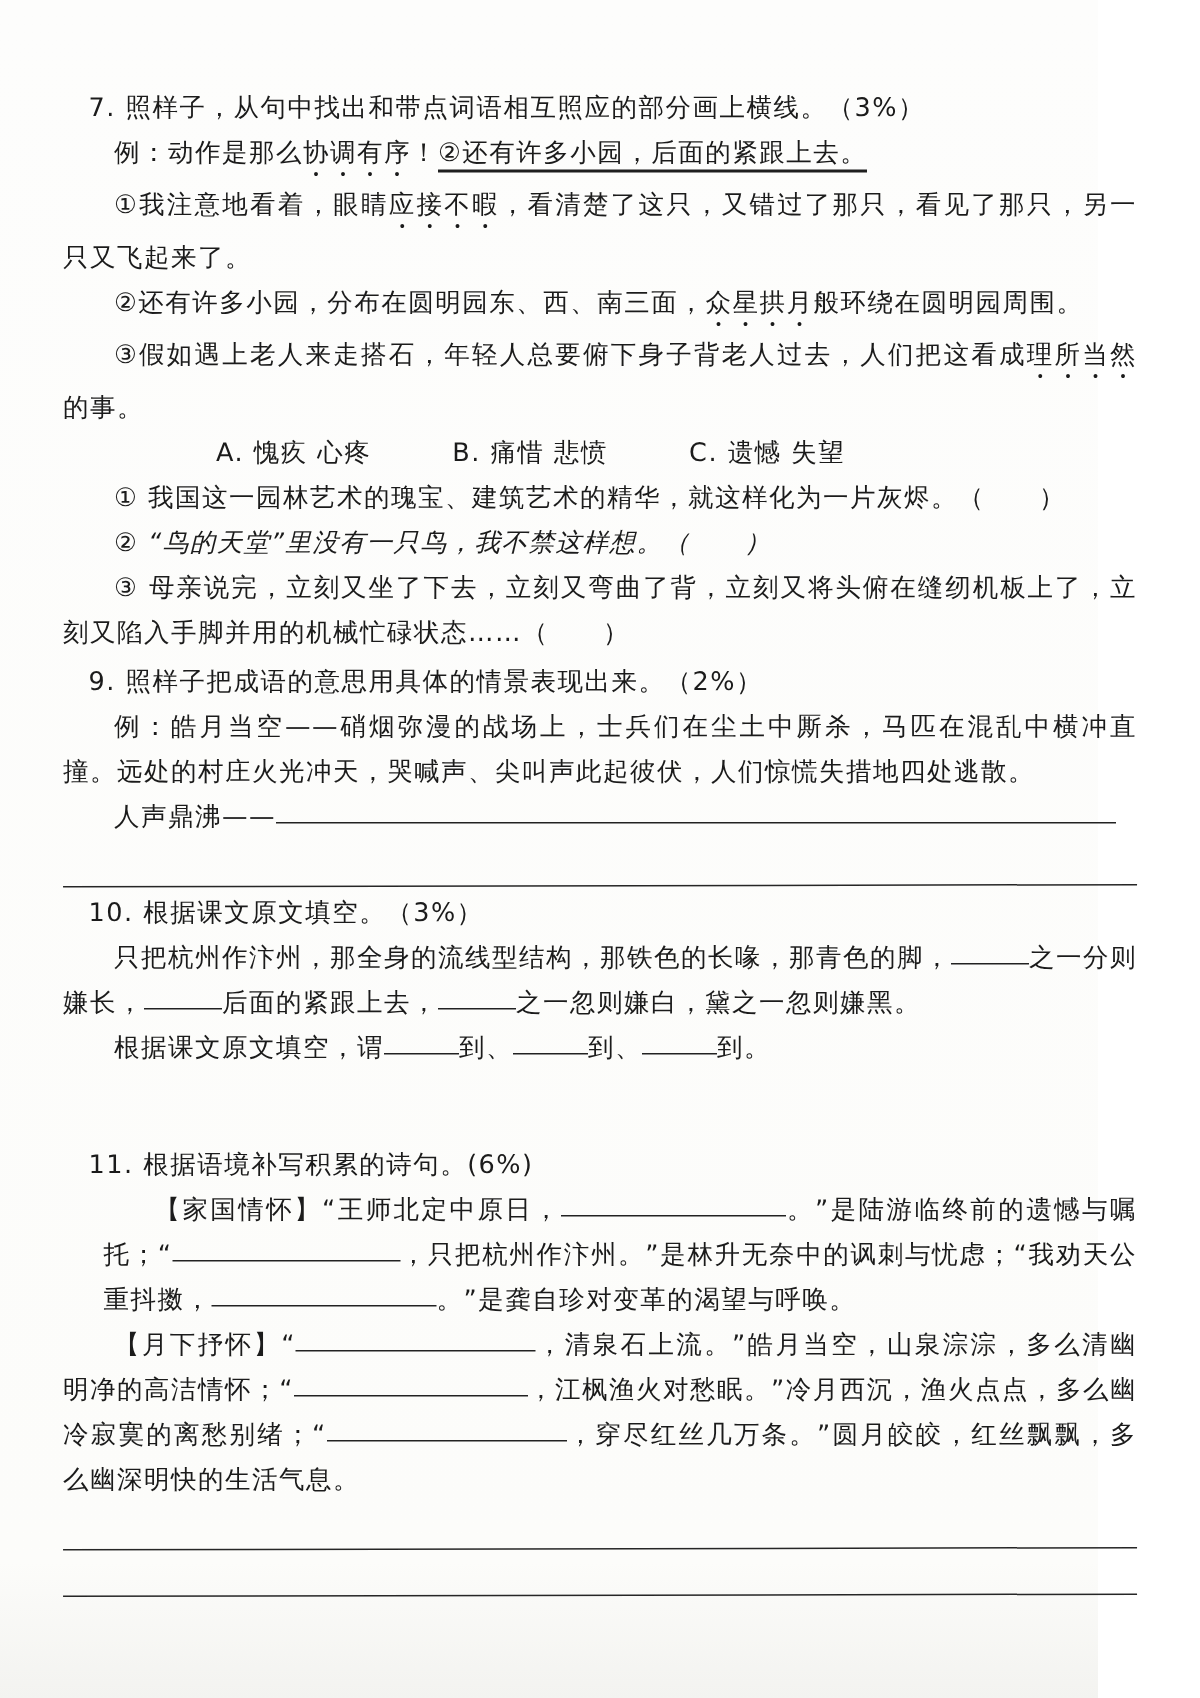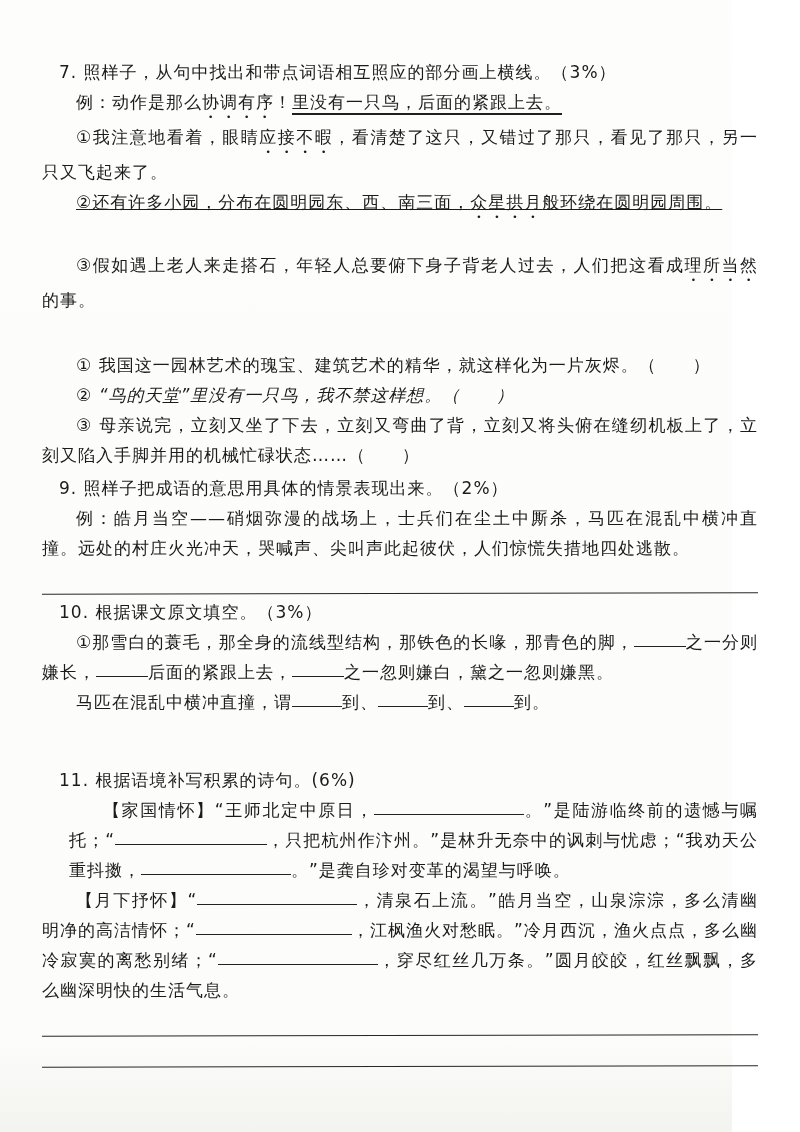--- a/index.html
+++ b/index.html
@@ -48,33 +48,35 @@
     border-bottom: 1.6px solid #262626;
     transform: rotate(-0.12deg);
   }
 </style>
 </head>
 <body>
 
 <div class="page">
   <div class="exam-body">
       <p class="line q-stem" style="text-indent: 1em;"><span class="seg">7. 照样子，从句中找出和带点词语相互照应的部分画上横线。（3%）</span></p>
-      <p class="line" style="text-indent: 2em;"><span class="seg">例：动作是那么</span><span class="seg em-dots">协调有序</span><span class="seg">！</span><span class="seg underlined">里没有一只鸟，后面的紧跟上去。</span></p>
+      <p class="line" style="text-indent: 2em;"><span class="seg">例：动作是那么</span><span class="seg em-dots">协调有序</span><span class="seg">！</span><span class="seg underlined">②还有许多小园，后面的紧跟上去。</span></p>
       <p class="line" style="text-indent: 2em;"><span class="seg">①我注意地看着，眼睛</span><span class="seg em-dots">应接不暇</span><span class="seg">，看清楚了这只，又错过了那只，看见了那只，另一只又飞起来了。</span></p>
-      <p class="line" style="text-indent: 2em; text-decoration: underline;"><span class="seg">②还有许多小园，分布在圆明园东、西、南三面，</span><span class="seg em-dots">众星拱月</span><span class="seg">般环绕在圆明园周围。</span></p>
-      <p class="line" style="text-indent: 2em; margin-top: 28px;"><span class="seg">③假如遇上老人来走搭石，年轻人总要俯下身子背老人过去，人们把这看成</span><span class="seg em-dots">理所当然</span><span class="seg">的事。</span></p>
-      <p class="line" style="text-indent: 2em; margin-top: 35px;"><span class="seg">① 我国这一园林艺术的瑰宝、建筑艺术的精华，就这样化为一片灰烬。（　　）</span></p>
+      <p class="line" style="text-indent: 2em;"><span class="seg">②还有许多小园，分布在圆明园东、西、南三面，</span><span class="seg em-dots">众星拱月</span><span class="seg">般环绕在圆明园周围。</span></p>
+      <p class="line" style="text-indent: 2em;"><span class="seg">③假如遇上老人来走搭石，年轻人总要俯下身子背老人过去，人们把这看成</span><span class="seg em-dots">理所当然</span><span class="seg">的事。</span></p>
+      <p class="line" style="text-indent: 6em;"><span class="seg">A. 愧疚 心疼　　　B. 痛惜 悲愤　　　C. 遗憾 失望</span></p>
+      <p class="line" style="text-indent: 2em;"><span class="seg">① 我国这一园林艺术的瑰宝、建筑艺术的精华，就这样化为一片灰烬。（　　）</span></p>
       <p class="line" style="text-indent: 2em; font-style: italic;"><span class="seg">② “鸟的天堂”里没有一只鸟，我不禁这样想。（　　）</span></p>
       <p class="line" style="text-indent: 2em;"><span class="seg">③ 母亲说完，立刻又坐了下去，立刻又弯曲了背，立刻又将头俯在缝纫机板上了，立刻又陷入手脚并用的机械忙碌状态……（　　）</span></p>
       <p class="line q-stem" style="text-indent: 1em;"><span class="seg">9. 照样子把成语的意思用具体的情景表现出来。（2%）</span></p>
       <p class="line" style="text-indent: 2em;"><span class="seg">例：皓月当空——硝烟弥漫的战场上，士兵们在尘土中厮杀，马匹在混乱中横冲直撞。远处的村庄火光冲天，哭喊声、尖叫声此起彼伏，人们惊慌失措地四处逃散。</span></p>
+      <p class="line" style="text-indent: 2em;"><span class="seg">人声鼎沸——</span><span class="blank" style="width: 560px;"></span></p>
       <div class="answer-line"></div>
       <p class="line q-stem" style="text-indent: 1em;"><span class="seg">10. 根据课文原文填空。（3%）</span></p>
-      <p class="line" style="text-indent: 2em;"><span class="seg">①那雪白的蓑毛，那全身的流线型结构，那铁色的长喙，那青色的脚，</span><span class="blank" style="width: 52px;"></span><span class="seg">之一分则嫌长，</span><span class="blank" style="width: 52px;"></span><span class="seg">后面的紧跟上去，</span><span class="blank" style="width: 52px;"></span><span class="seg">之一忽则嫌白，黛之一忽则嫌黑。</span></p>
-      <p class="line" style="text-indent: 2em;"><span class="seg">马匹在混乱中横冲直撞，谓</span><span class="blank" style="width: 50px;"></span><span class="seg">到、</span><span class="blank" style="width: 50px;"></span><span class="seg">到、</span><span class="blank" style="width: 50px;"></span><span class="seg">到。</span></p>
+      <p class="line" style="text-indent: 2em;"><span class="seg">只把杭州作汴州，那全身的流线型结构，那铁色的长喙，那青色的脚，</span><span class="blank" style="width: 52px;"></span><span class="seg">之一分则嫌长，</span><span class="blank" style="width: 52px;"></span><span class="seg">后面的紧跟上去，</span><span class="blank" style="width: 52px;"></span><span class="seg">之一忽则嫌白，黛之一忽则嫌黑。</span></p>
+      <p class="line" style="text-indent: 2em;"><span class="seg">根据课文原文填空，谓</span><span class="blank" style="width: 50px;"></span><span class="seg">到、</span><span class="blank" style="width: 50px;"></span><span class="seg">到、</span><span class="blank" style="width: 50px;"></span><span class="seg">到。</span></p>
       <p class="line q-stem" style="text-indent: 1em; margin-top: 48px;"><span class="seg">11. 根据语境补写积累的诗句。(6%)</span></p>
       <p class="line" style="text-indent: 2em; margin-left: 27px;"><span class="seg">【家国情怀】“王师北定中原日，</span><span class="blank" style="width: 150px;"></span><span class="seg">。”是陆游临终前的遗憾与嘱托；“</span><span class="blank" style="width: 152px;"></span><span class="seg">，只把杭州作汴州。”是林升无奈中的讽刺与忧虑；“我劝天公重抖擞，</span><span class="blank" style="width: 150px;"></span><span class="seg">。”是龚自珍对变革的渴望与呼唤。</span></p>
       <p class="line" style="text-indent: 2em;"><span class="seg">【月下抒怀】“</span><span class="blank" style="width: 160px;"></span><span class="seg">，清泉石上流。”皓月当空，山泉淙淙，多么清幽明净的高洁情怀；“</span><span class="blank" style="width: 156px;"></span><span class="seg">，江枫渔火对愁眠。”冷月西沉，渔火点点，多么幽冷寂寞的离愁别绪；“</span><span class="blank" style="width: 160px;"></span><span class="seg">，穿尽红丝几万条。”圆月皎皎，红丝飘飘，多么幽深明快的生活气息。</span></p>
       <div class="answer-line"></div>
       <div class="answer-line"></div>
     </div>
 
 </div>
 
 </body></html>

